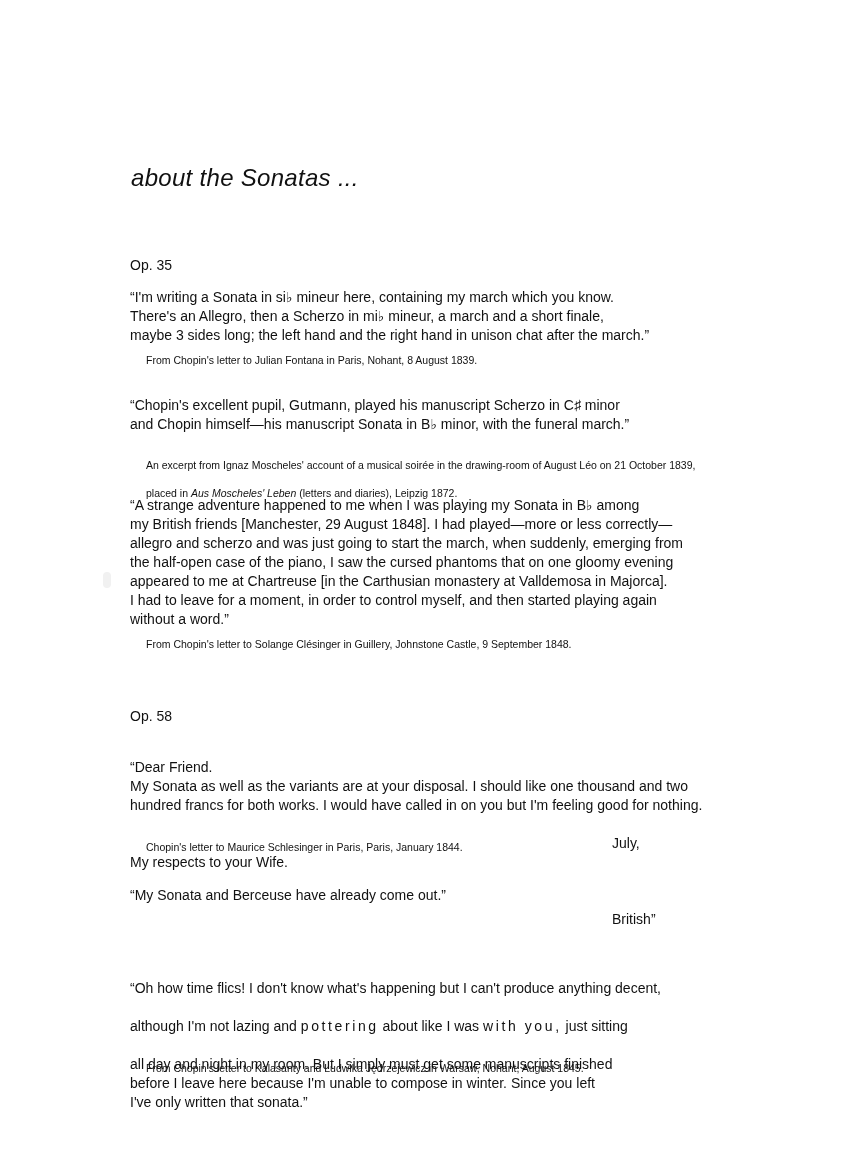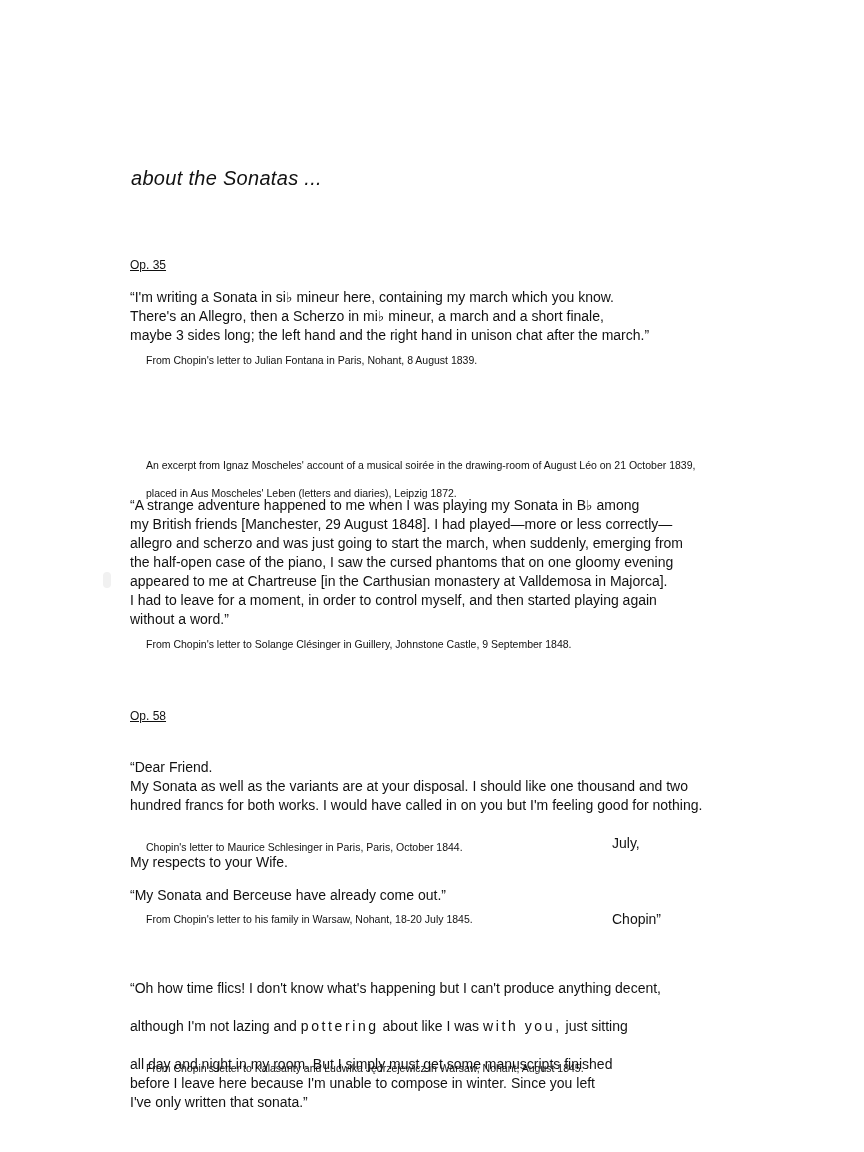--- a/index.html
+++ b/index.html
@@ -14,53 +14,52 @@
     background: #ffffff;
     color: #111111;
     font-family: "Liberation Sans", "DejaVu Sans", sans-serif;
     overflow: hidden;
   }
   .title {
     position: absolute;
     left: 131px;
     top: 164px;
     margin: 0;
-    font-size: 20px;
+    font-size: 24px;
     font-weight: normal;
     font-style: italic;
     line-height: 28px;
     letter-spacing: 0.3px;
   }
   .op-label {
     position: absolute;
     left: 130px;
-    font-size: 12px;
+    font-size: 14px;
     line-height: 18px;
     font-style: normal;
-    text-decoration: underline;
   }
   .quote {
     position: absolute;
     left: 130px;
     width: 700px;
     font-size: 14px;
     line-height: 19px;
     white-space: pre-line;
   }
   .attr {
     position: absolute;
     left: 130px;
     width: 700px;
     font-size: 10.5px;
     font-style: normal;
     line-height: 14px;
     white-space: pre-line;
     padding-left: 16px;
   }
-  .attr .book-title { }
+  .attr .book-title { font-style: italic; }
   .quote .line { white-space: pre-line; }
   .sign-line { position: relative; }
   .signoff {
     position: absolute;
     left: 482px;
     top: 0;
   }
   .signoff-indent { margin-left: 482px; }
   .spaced { letter-spacing: 2.6px; text-align: right; }
   .scan-artifact {
@@ -82,20 +81,22 @@
 
   <div class="scan-artifact"></div>
 
   <div class="op-label" style="top:256px">Op. 35</div>
 
   <div class="quote" style="top:288px">“I'm writing a Sonata in si♭ mineur here, containing my march which you know.
 There's an Allegro, then a Scherzo in mi♭ mineur, a march and a short finale,
 maybe 3 sides long; the left hand and the right hand in unison chat after the march.”</div>
   <div class="attr" style="top:353px">From Chopin's letter to Julian Fontana in Paris, Nohant, 8 August 1839.</div>
 
+  <div class="quote" style="top:396px">“Chopin's excellent pupil, Gutmann, played his manuscript Scherzo in C♯ minor
+and Chopin himself—his manuscript Sonata in B♭ minor, with the funeral march.”</div>
   <div class="attr" style="top:444px">
     <span>An excerpt from Ignaz Moscheles' account of  a musical soirée in the drawing-room of August Léo on 21 October 1839,</span><br>
     <span>placed in </span><span class="book-title">Aus Moscheles' Leben</span><span> (letters and diaries), Leipzig 1872.</span>
   </div>
 
   <div class="quote" style="top:496px">“A strange adventure happened to me when I was playing my Sonata in B♭ among
 my British friends [Manchester, 29 August 1848]. I had played—more or less correctly—
 allegro and scherzo and was just going to start the march, when suddenly, emerging from
 the half-open case of the piano, I saw the cursed phantoms that on one gloomy evening
 appeared to me at Chartreuse [in the Carthusian monastery at Valldemosa in Majorca].
@@ -106,26 +107,25 @@
   <div class="op-label" style="top:707px">Op. 58</div>
 
   <div class="quote" style="top:739px">
     <div class="line">“Dear Friend.
 My Sonata as well as the variants are at your disposal. I should like one thousand and two
 hundred francs for both works. I would have called in on you but I'm feeling good for nothing.</div>
     <div class="sign-line">
       <span>My respects to your Wife.</span>
       <span class="signoff">July,</span>
     </div>
-    <div class="signoff-indent">Chopin”</div>
+    <div class="signoff-indent">British”</div>
   </div>
-  <div class="attr" style="top:840px">Chopin's letter to Maurice Schlesinger in Paris, Paris, October 1844.</div>
+  <div class="attr" style="top:840px">Chopin's letter to Maurice Schlesinger in Paris, Paris, January 1844.</div>
 
   <div class="quote" style="top:886px">“My Sonata and Berceuse have already come out.”</div>
-  <div class="attr" style="top:912px">From Chopin's letter to his family in Warsaw, Nohant, 18-20 July 1845.</div>
 
   <div class="quote" style="top:960px">
     <div class="line">“Oh how time flics! I don't know what's happening but I can't produce anything decent,</div>
     <div class="line"><span>although I'm not lazing and </span><span class="spaced">pottering</span><span> about like I was </span><span class="spaced">with you,</span><span> just sitting</span></div>
     <div class="line">all day and night in my room. But I simply must get some manuscripts finished
 before I leave here because I'm unable to compose in winter. Since you left
 I've only written that sonata.”</div>
   </div>
   <div class="attr" style="top:1061px">From Chopin's letter to Kalasanty and Ludwika Jędrzejewicz in Warsaw, Nohant, August 1845.</div>
 

